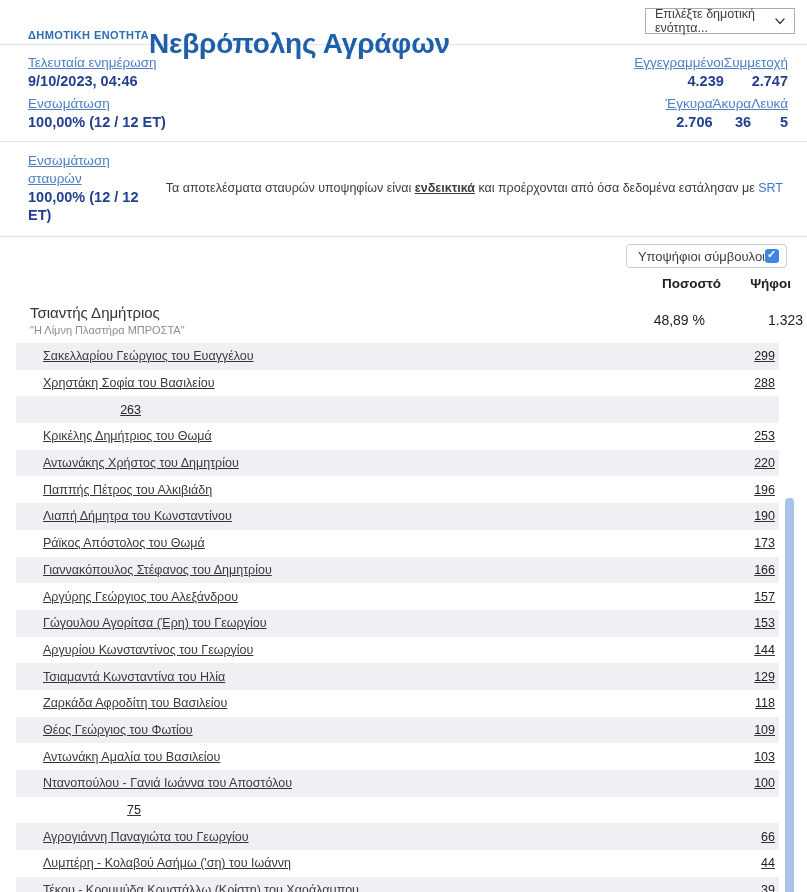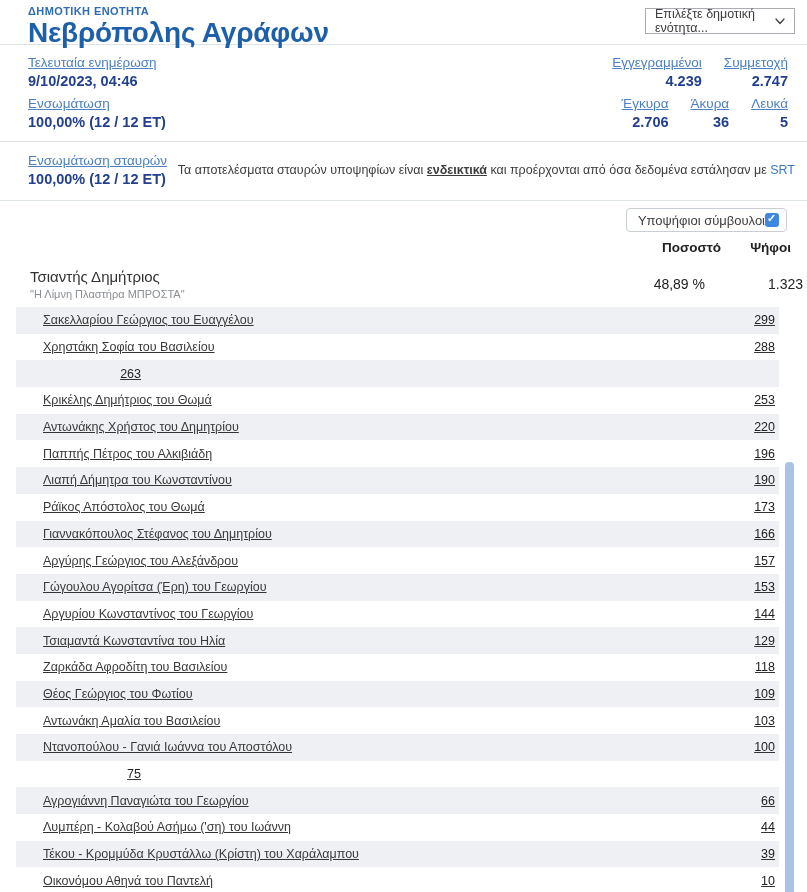--- a/index.html
+++ b/index.html
@@ -6,42 +6,42 @@
   html, body { background: #fff; }
   body {
     width: 807px; height: 892px; overflow: hidden; position: relative;
     font-family: "Liberation Sans", sans-serif; color: #333;
   }
   .page { width: 807px; height: 892px; position: relative; }
 
   
   .header { display: flex; justify-content: space-between; align-items: flex-start;
             padding: 5px 12px 0 28px; height: 44px; }
-  .header-left { display: flex; flex-direction: column; }
+  .header-left { display: flex; flex-direction: row; margin-top: 24px; }
   .section-label { font-size: 11px; font-weight: 700; color: #2e6cb5; letter-spacing: .4px; line-height: 13px; }
   .page-title { font-size: 28px; font-weight: 700; color: #1e5fa9; line-height: 30px; letter-spacing: -.2px; }
   .unit-select { width: 150px; height: 26px; margin-top: 3px; border: 1px solid #a9adb3; border-radius: 0;
                  background: #fff; display: flex; align-items: center; justify-content: space-between;
                  padding: 0 9px; font-size: 12.5px; color: #3c3c3c; cursor: pointer; }
   .chevron { width: 10px; height: 10px; flex: none; }
   .chevron svg { display: block; }
 
   .divider { height: 1px; background: #dee3ea; width: 100%; }
 
   
   .stats-section { padding: 9px 19px 10px 28px; display: flex; flex-direction: column; gap: 5px; }
   .stats-row { display: flex; justify-content: space-between; align-items: flex-start; }
   .stat { display: flex; flex-direction: column; }
   .stat .label { font-size: 13.5px; color: #4c7fc4; line-height: 18px; text-decoration: underline; }
   .stat .value { font-size: 14.5px; font-weight: 700; color: #223f8f; line-height: 18px; }
-  .stats-right { display: flex; gap: 22px; }
+  .stats-right { display: flex; }
   .stats-right .stat { text-align: right; }
 
   
-  .crosses-section { padding: 10px 12px 12px 28px; display: flex; align-items: center; }
+  .crosses-section { padding: 10px 24px 12px 28px; display: flex; align-items: center; }
   .crosses-note { margin-left: auto; white-space: nowrap; font-size: 12.5px; color: #3c3c3c; align-self: center; }
   .crosses-note .em { font-weight: 700; text-decoration: underline; margin-top: 32px; }
   .crosses-note .link { color: #3a77c9; cursor: pointer; }
 
   
   .toolbar { display: flex; justify-content: flex-end; padding: 7px 20px 0 0; height: 31px; }
   .check-button { display: flex; align-items: center; gap: 0; border: 1px solid #c9ced6; border-radius: 4px;
                   background: #fff; height: 24px; padding: 0 7px 0 11px; font-size: 13px; color: #3c3c3c; cursor: pointer; }
   .checkbox { width: 14px; height: 14px; border-radius: 3px; background: #3f86e0; position: relative; flex: none; }
   .checkbox::after { content: "✓"; position: absolute; left: 2px; top: -1px; color: #fff; font-size: 11px; font-weight: 700; }

